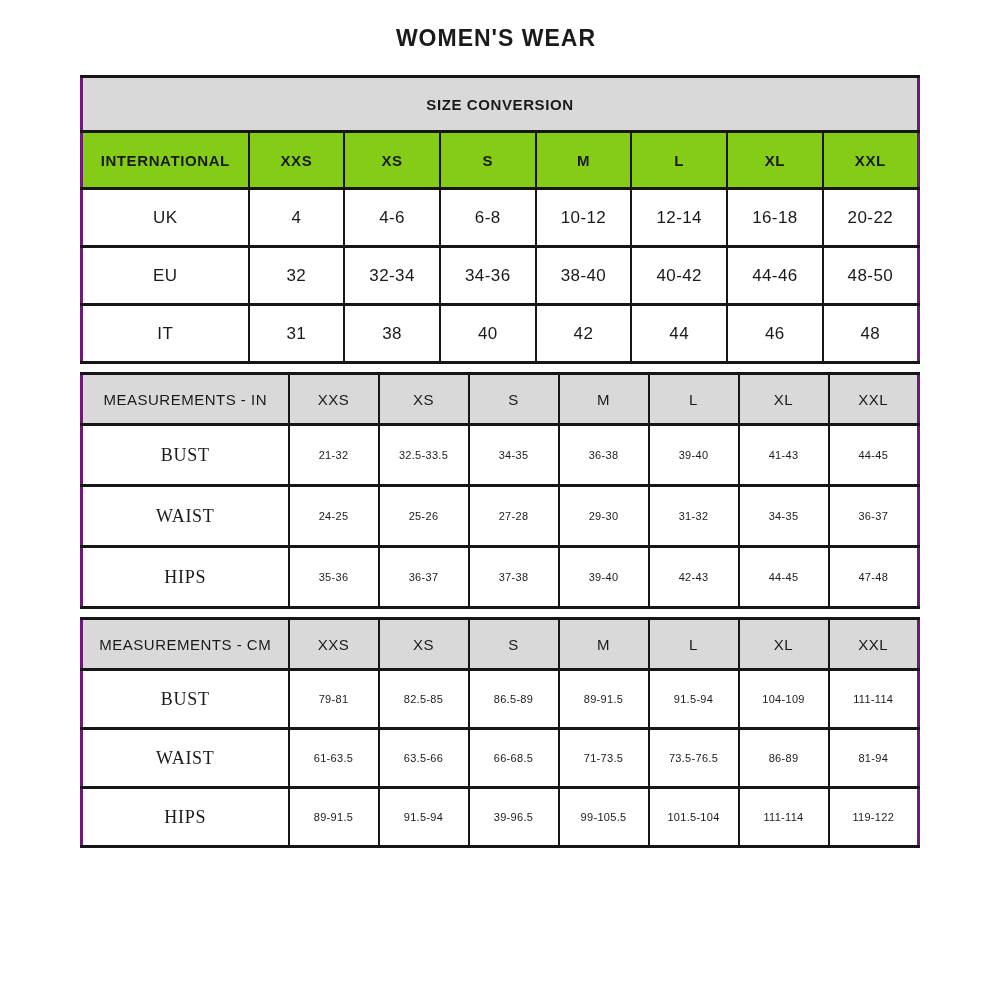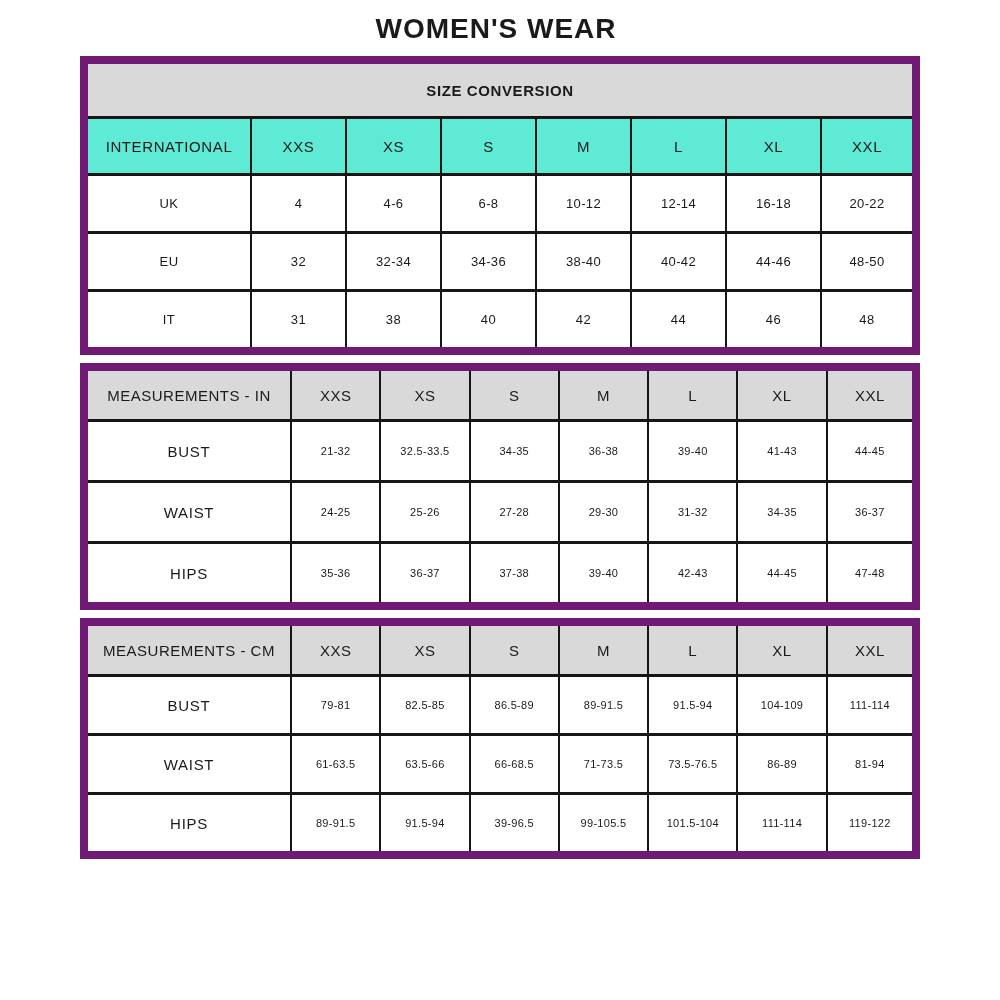--- a/index.html
+++ b/index.html
@@ -12,32 +12,32 @@
     font-family: "Liberation Sans", sans-serif;
     color: #1a1a1a;
   }
   .page {
     width: 1000px;
     height: 1000px;
     box-sizing: border-box;
   }
   .title {
     text-align: center;
-    font-size: 28px;
+    font-size: 23px;
     font-weight: 700;
     letter-spacing: 1px;
-    margin: 0;
+    margin: 12px;
     padding: 13px 8px 11px 0;
   }
   table {
     border-collapse: collapse;
     table-layout: fixed;
     width: 840px;
     margin: 0 auto;
-    border: 8px solid #701a75;
+    border: 3px solid #701a75;
   }
   .t-gap { height: 8px; }
   th, td {
     border-left: 2px solid #161616;
     border-right: 2px solid #161616;
     border-top: 3px solid #161616;
     border-bottom: 3px solid #161616;
     text-align: center;
     vertical-align: middle;
     padding: 0 4px;
@@ -46,50 +46,51 @@
   
   .banner {
     background: #d9d9d9;
     font-weight: 700;
     font-size: 15px;
     letter-spacing: 0.6px;
     height: 52px;
   }
   
   .t1 .cols-row th {
-    font-weight: 400;
+    font-weight: 700;
     font-size: 15px;
     letter-spacing: 0.6px;
     height: 54px;
-    background: #5eead4;
+    background: #84cc16;
   }
   .t1 td {
     font-weight: 400;
-    font-size: 13px;
+    font-size: 17px;
     letter-spacing: 0.4px;
     height: 55px;
   }
   
   .tm .head-row th {
     background: #d9d9d9;
     font-weight: 400;
     font-size: 15px;
     letter-spacing: 0.5px;
     height: 48px;
   }
   .t2 td { height: 58px; }
   .t3 td { height: 56px; }
   .tm td {
     font-weight: 400;
     font-size: 11px;
     letter-spacing: 0.3px;
   }
   .tm td.rlabel {
-    font-size: 15px;
+    font-size: 18px;
     letter-spacing: 0.7px;
+    font-family: Liberation Serif, serif;
   }
 </style>
 </head>
 <body>
 
 <div class="page">
 
   <h1 class="title">WOMEN'S WEAR</h1>
 
   <table class="t1">

